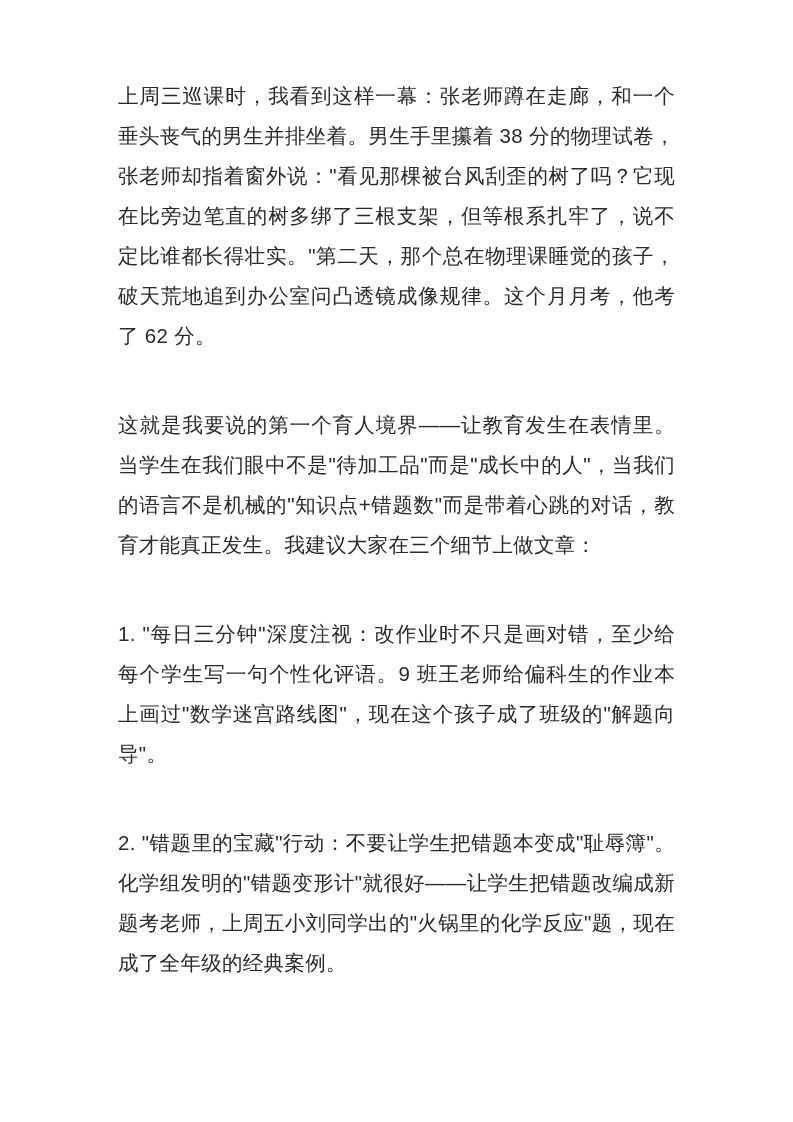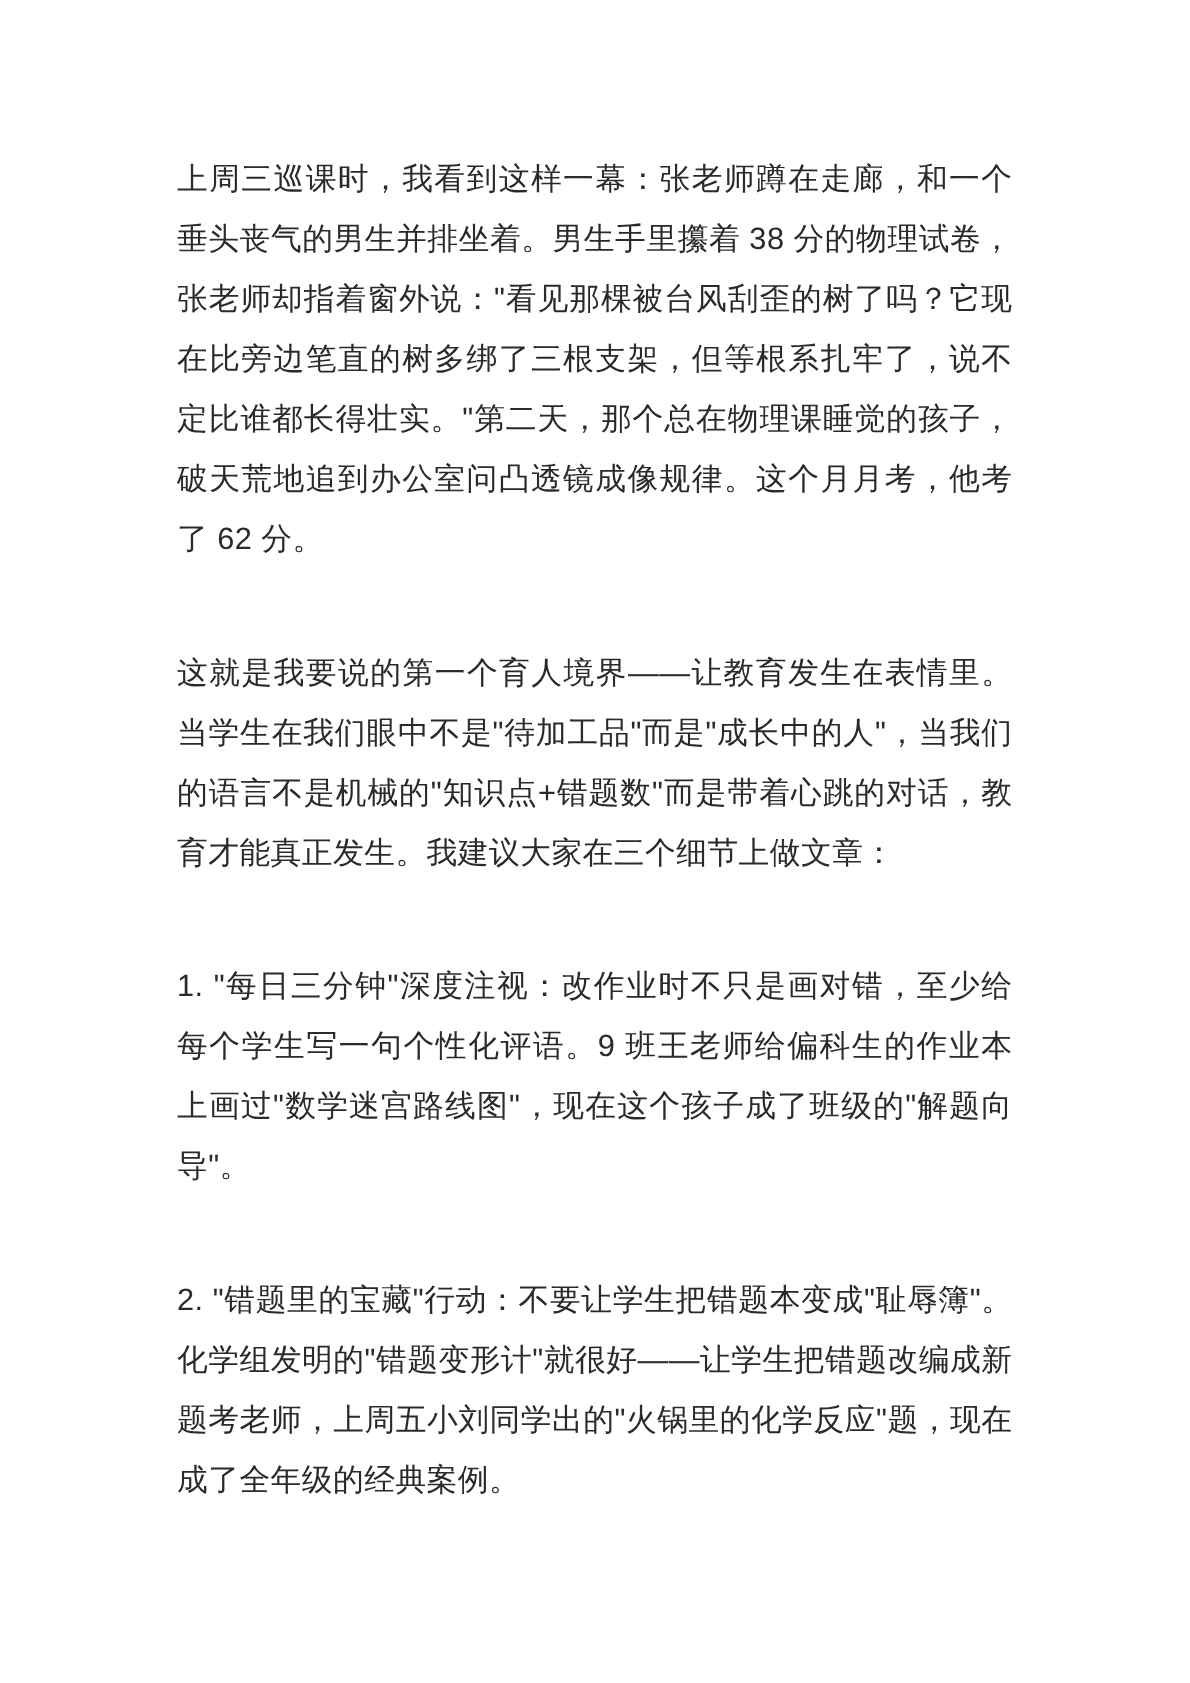--- a/index.html
+++ b/index.html
@@ -9,21 +9,21 @@
   body {
     width: 793px;
     height: 1122px;
     background: #ffffff;
     overflow: hidden;
   }
   .page {
     box-sizing: border-box;
     width: 793px;
     height: 1122px;
-    padding: 100px 118px 0 118px;
+    padding: 76px 118px 0 118px;
     background: #ffffff;
     font-family: "Liberation Sans", "DejaVu Sans", sans-serif;
     font-size: 20.5px;
     line-height: 40px;
     color: #2a2a2a;
   }
   .para {
     margin: 0 0 49px 0;
     text-align: justify;
     text-justify: inter-ideograph;

